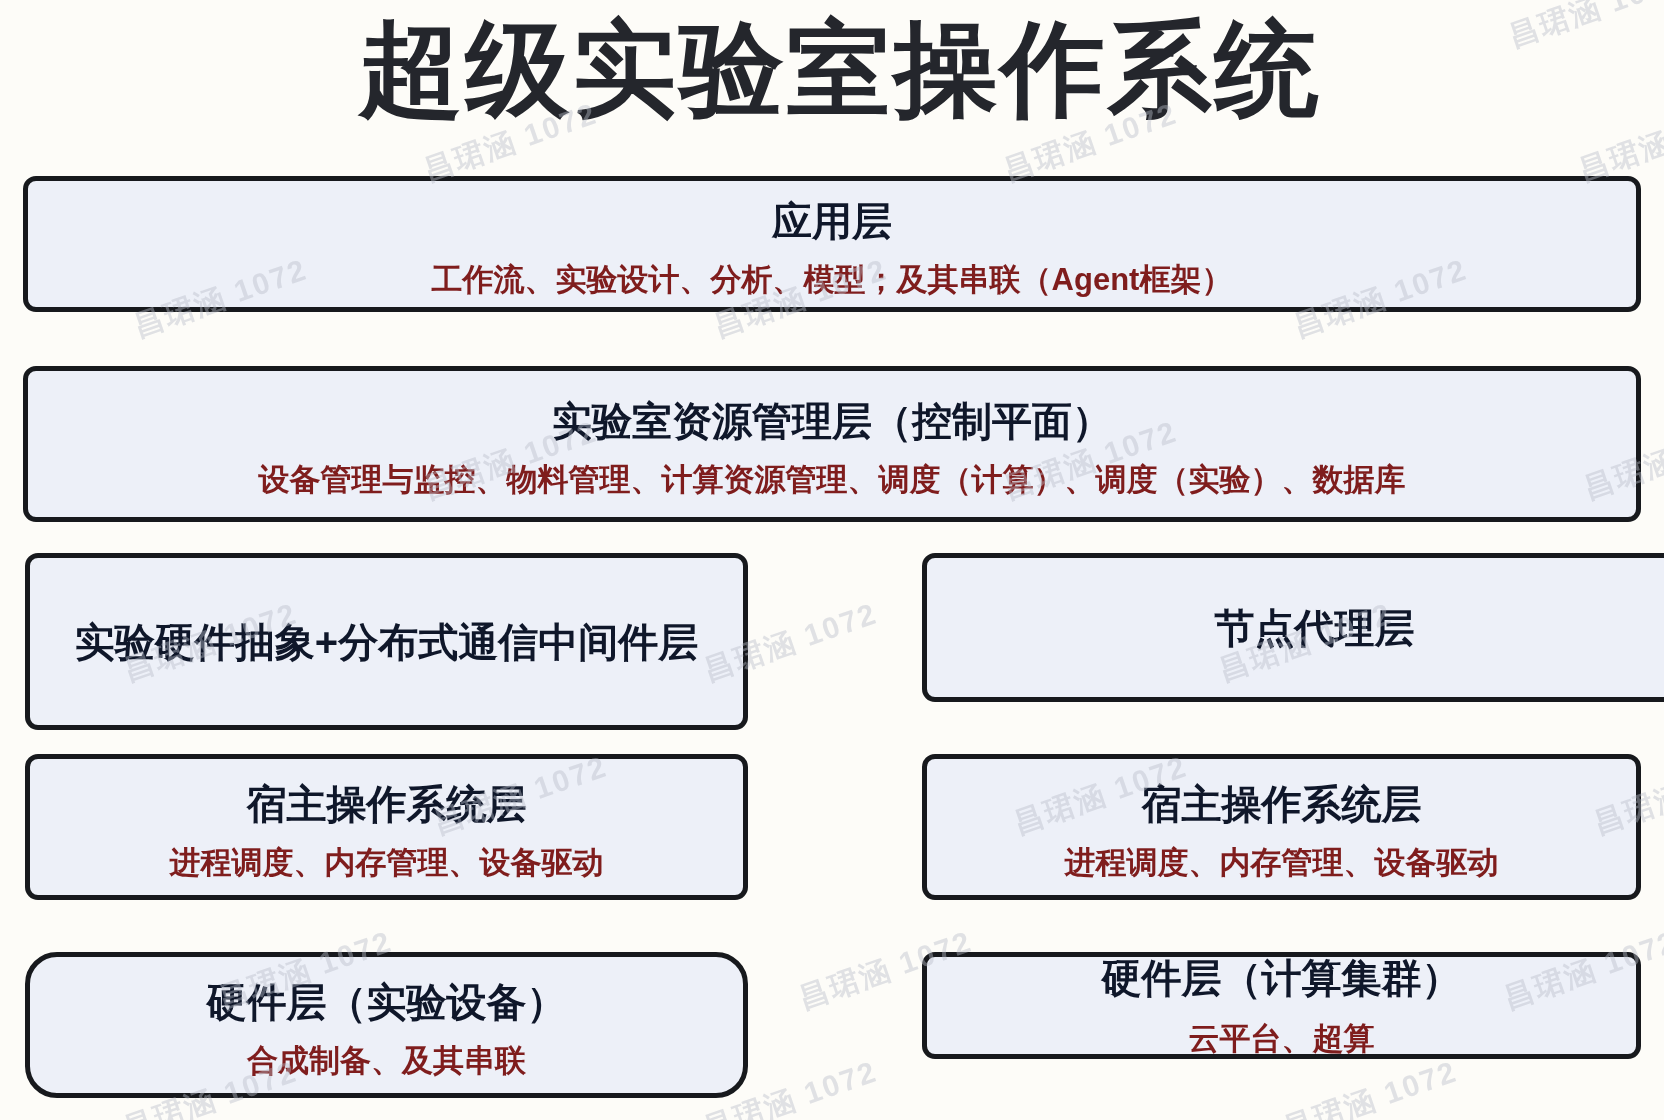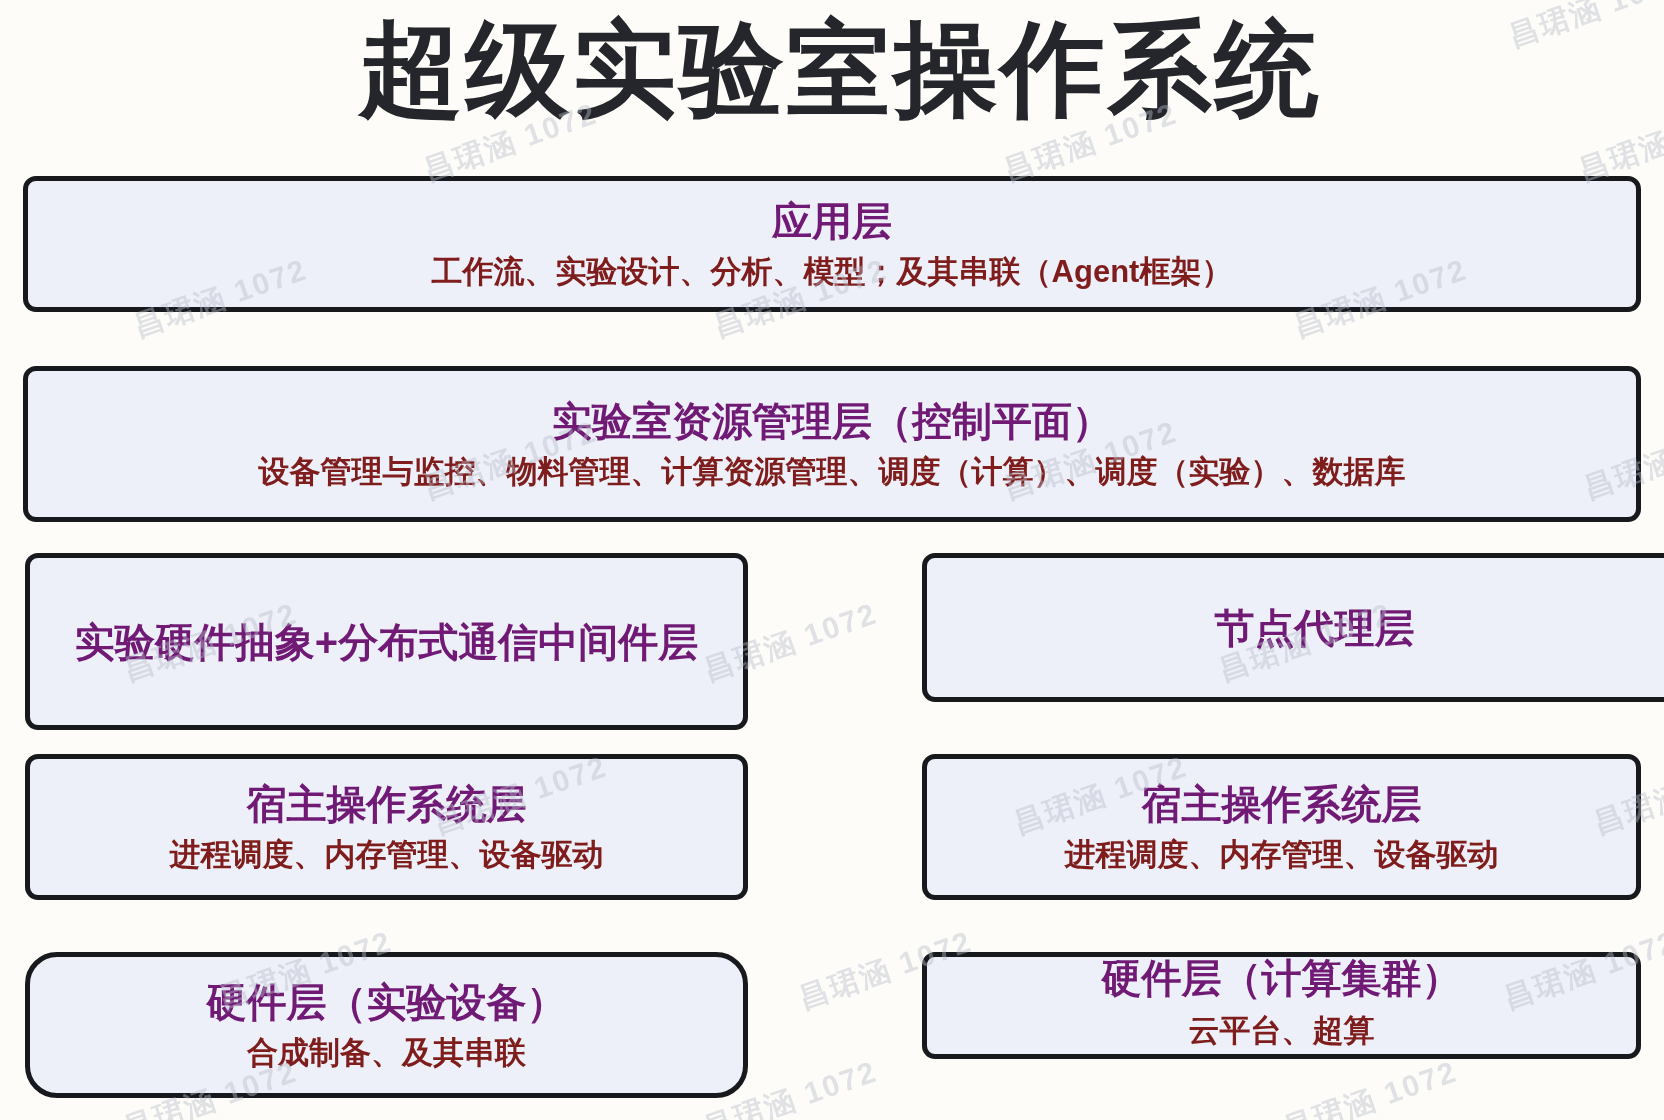--- a/index.html
+++ b/index.html
@@ -28,22 +28,22 @@
     border:5px solid #17191d;
     border-radius:13px;
     box-sizing:border-box;
     display:flex;flex-direction:column;
     align-items:center;justify-content:center;
     gap:9px;
     text-align:center;
     z-index:2;
   }
   .layer-title{
-    font-size:40px;font-weight:800;color:#701a75;
-    line-height:1.15;margin:0;
+    font-size:40px;font-weight:800;color:#0f172a;
+    line-height:1.15;margin:8px;
   }
   .layer-subtitle{
     font-size:31px;font-weight:700;color:#7f1d1d;
     line-height:1.2;margin:0;
   }
 
   
   .box-app      {left:23px;  top:176px; width:1618px; height:136px;}
   .box-resource {left:23px;  top:366px; width:1618px; height:156px;}
   

